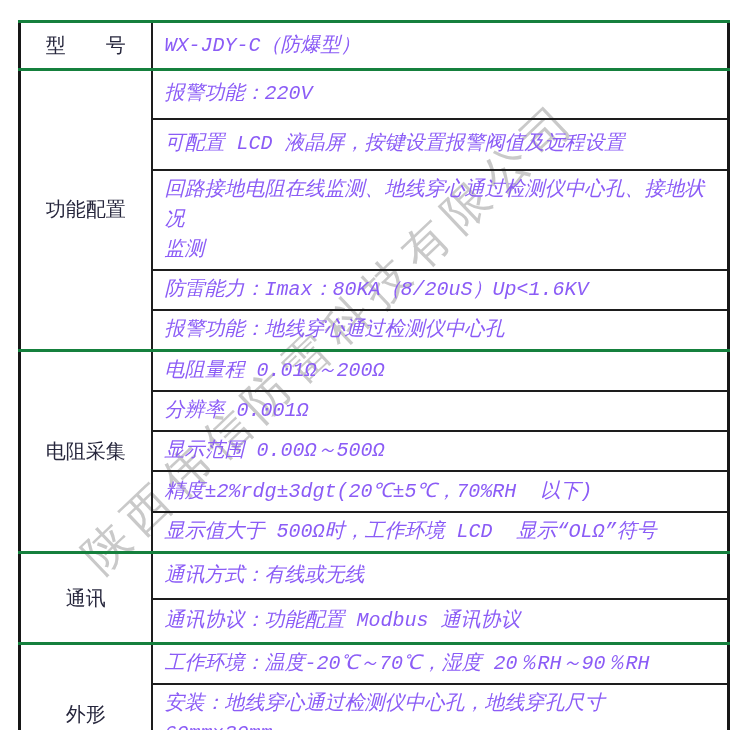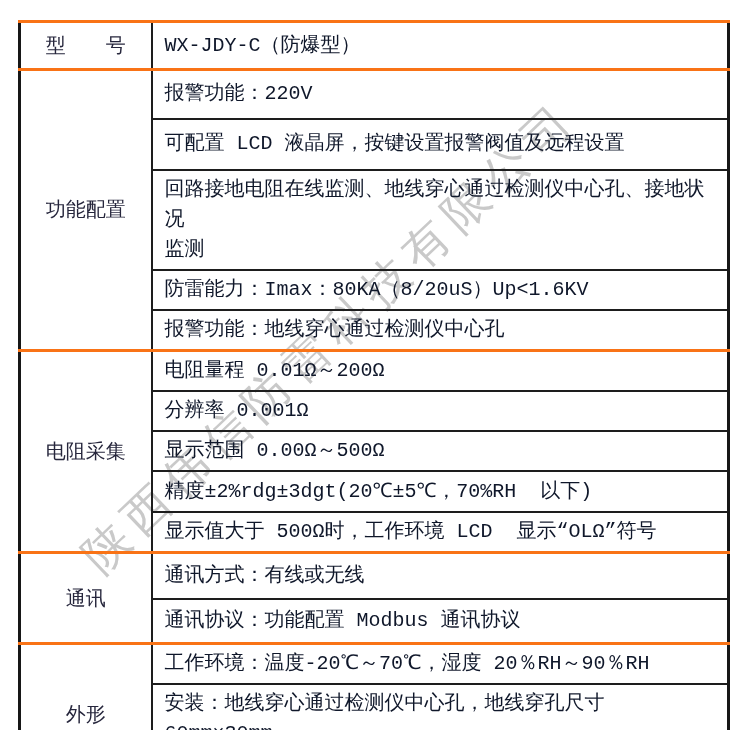--- a/index.html
+++ b/index.html
@@ -29,23 +29,24 @@
     border: 2px solid #1d1d1d;
     background: transparent;
   }
   td.label {
     width: 132px; text-align: center; vertical-align: middle;
     font-size: 20px; color: #26263c;
   }
   td.value {
     padding: 4px 8px 4px 12px; vertical-align: middle;
     font-size: 20px; line-height: 30px; white-space: pre-wrap;
-    color: #0f172a;
+    color: #8b5cf6;
+    font-style: italic;
   }
-  tr.gs td { border-top: 3px solid #f97316; }
+  tr.gs td { border-top: 3px solid #15803d; }
   table.spec { border: 3px solid #171717; }
 </style>
 </head>
 <body>
 
 <div class="page">
 
   <div class="watermark">陕西伟信防雷科技有限公司</div>
 
   <table class="spec">

